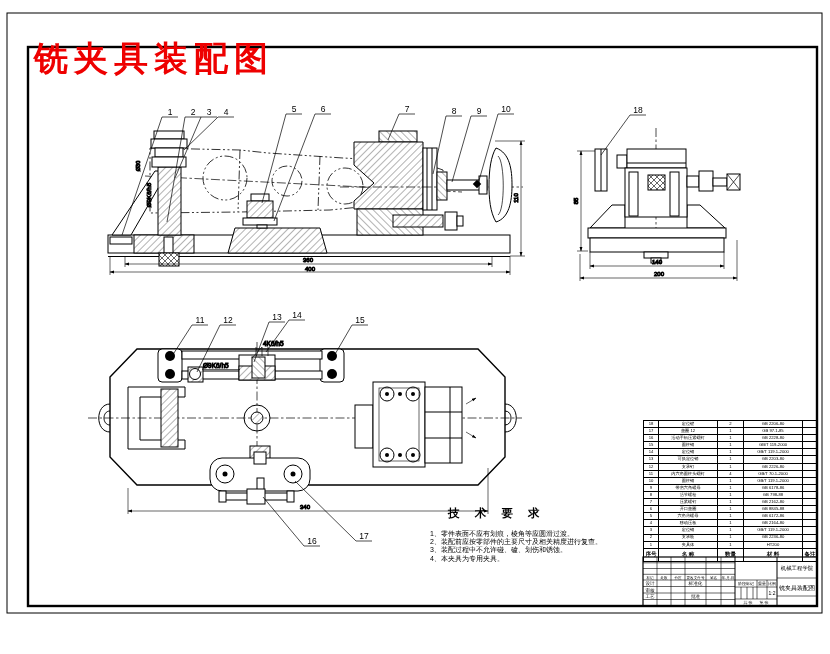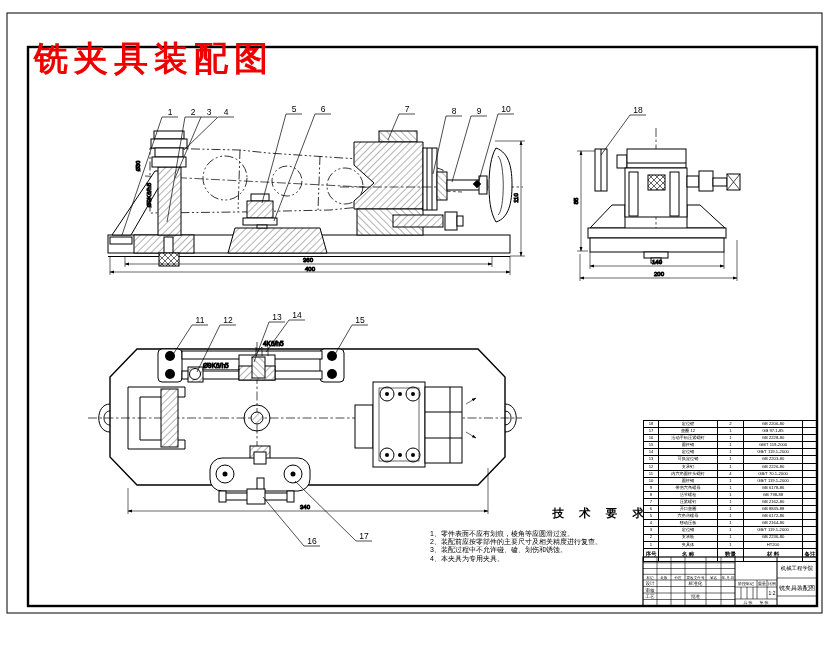--- a/index.html
+++ b/index.html
@@ -2,21 +2,21 @@
 <html><head>
 <meta charset="utf-8">
 <style>
   html,body{margin:0;padding:0;background:#fff;}
   #sheet{position:relative;width:830px;height:654px;background:#fff;overflow:hidden;
          font-family:"Liberation Sans",sans-serif;}
   #sheet svg{position:absolute;left:0;top:0;}
   .red-title{position:absolute;left:34px;top:36px;font-family:"Liberation Serif",serif;
              font-weight:bold;font-size:34px;letter-spacing:6px;color:#ee0000;white-space:nowrap;}
   .tech{position:absolute;left:430px;top:506px;width:220px;color:#000;}
-  .tech h3{margin:0 0 9px 18px;font-size:11.5px;font-weight:bold;letter-spacing:6px;text-align:right;}
+  .tech h3{margin:0 0 9px 18px;font-size:11.5px;font-weight:bold;letter-spacing:6px;}
   .tech .ln{font-size:7px;line-height:8.2px;white-space:nowrap;}
   table.plist{position:absolute;left:643px;top:420px;width:174px;border-collapse:collapse;
               table-layout:fixed;font-size:4.2px;color:#000;}
   table.plist td{border:0.7px solid #000;height:6.1px;padding:0;text-align:center;
                  overflow:hidden;white-space:nowrap;line-height:1;}
   table.plist tr.hdr td{font-size:5.6px;height:12px;font-weight:bold;}
   svg text{fill:#000;font-family:"Liberation Sans",sans-serif;}
 </style>
 </head>
 <body>

